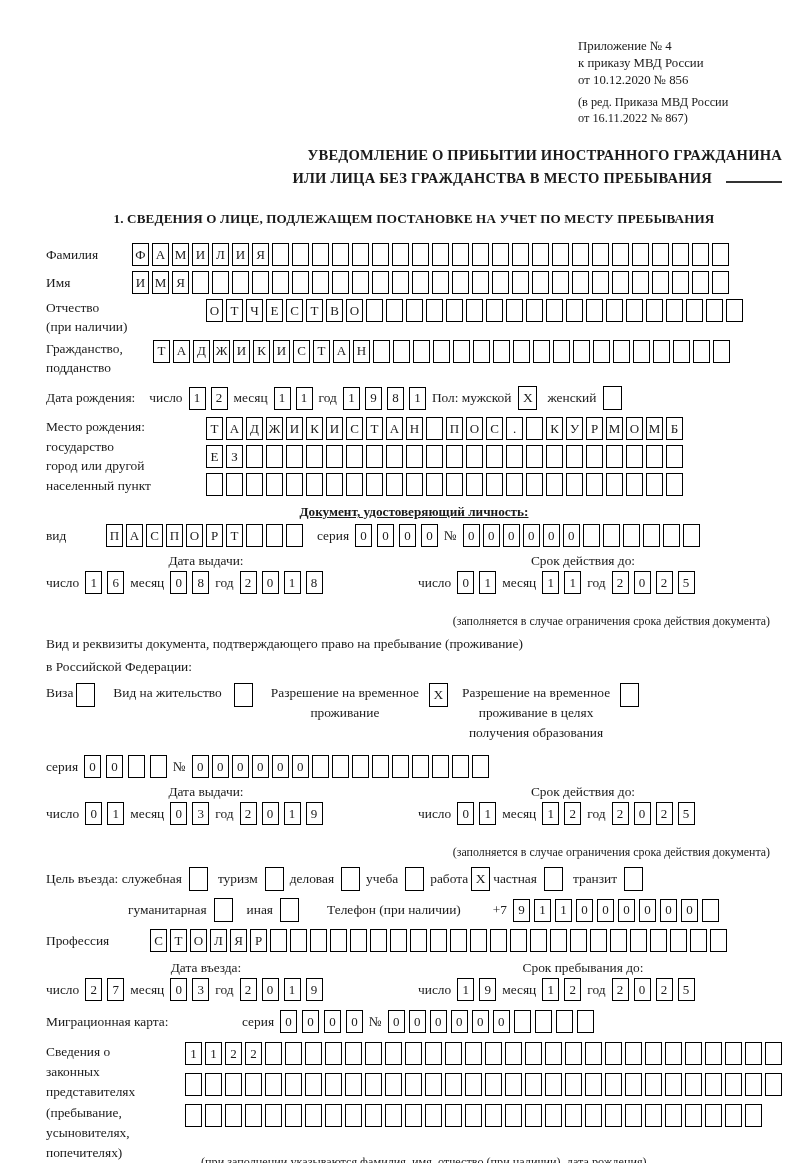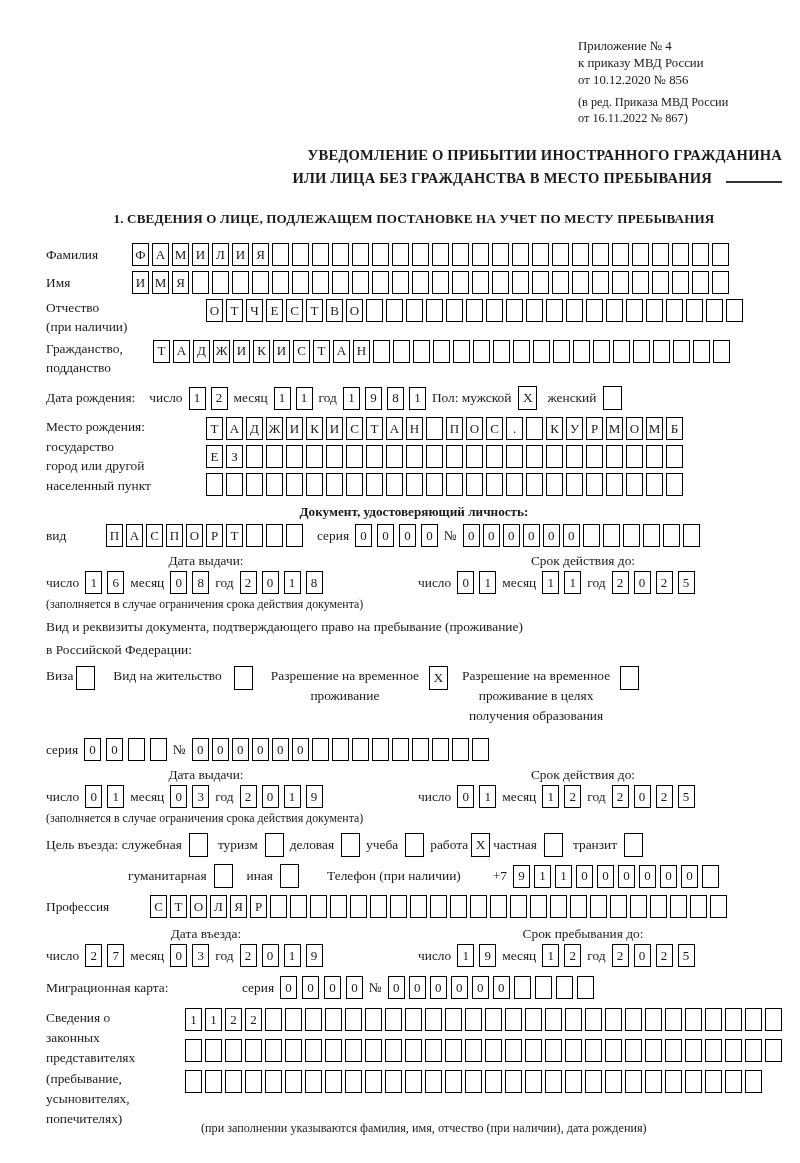--- a/index.html
+++ b/index.html
@@ -45,29 +45,29 @@
 
   .labelcol-a { width:86px; }
   .labelcol-b { width:160px; }
   .labelcol-c { width:107px; }
 
   
   .blk { display:flex; margin-top:7px; }
   .blk-labels { width:160px; font-size:13.4px; line-height:1.45; }
   .blk-cells { display:flex; flex-direction:column; gap:5px; }
 
-  .center-h { text-align:center; font-weight:bold; font-size:13.2px; margin-top:8px; }
+  .center-h { text-align:center; font-weight:bold; font-size:13.2px; margin-top:8px;text-decoration:underline; }
 
   .dates { display:flex; margin-top:6px; }
   .dcol-l { width:372px; }
   .dcol-r { flex:1; }
   .dhead { font-size:13.4px; text-align:center; width:320px; }
   .dhead-r { font-size:13.4px; text-align:center; width:330px; }
   .dline { display:flex; align-items:center; margin-top:2px; }
-  .note-r { text-align:left; padding-right:12px; font-size:11.9px; margin-top:3px; }
+  .note-r { text-align:right; padding-right:12px; font-size:11.9px; margin-top:20px; }
 
   .permits { display:flex; align-items:flex-start; margin-top:6px; }
   .pitem { display:flex; align-items:flex-start; }
   .pstack { font-size:13.4px; line-height:1.5; text-align:center; }
 
   .footnote { margin-top:6px; margin-left:168px; font-size:12.2px; }
 
   .gap6 { width:6px; } .gap10 { width:10px; } .gap14 { width:14px; } .gap18 { width:18px; }
 </style>
 </head>

